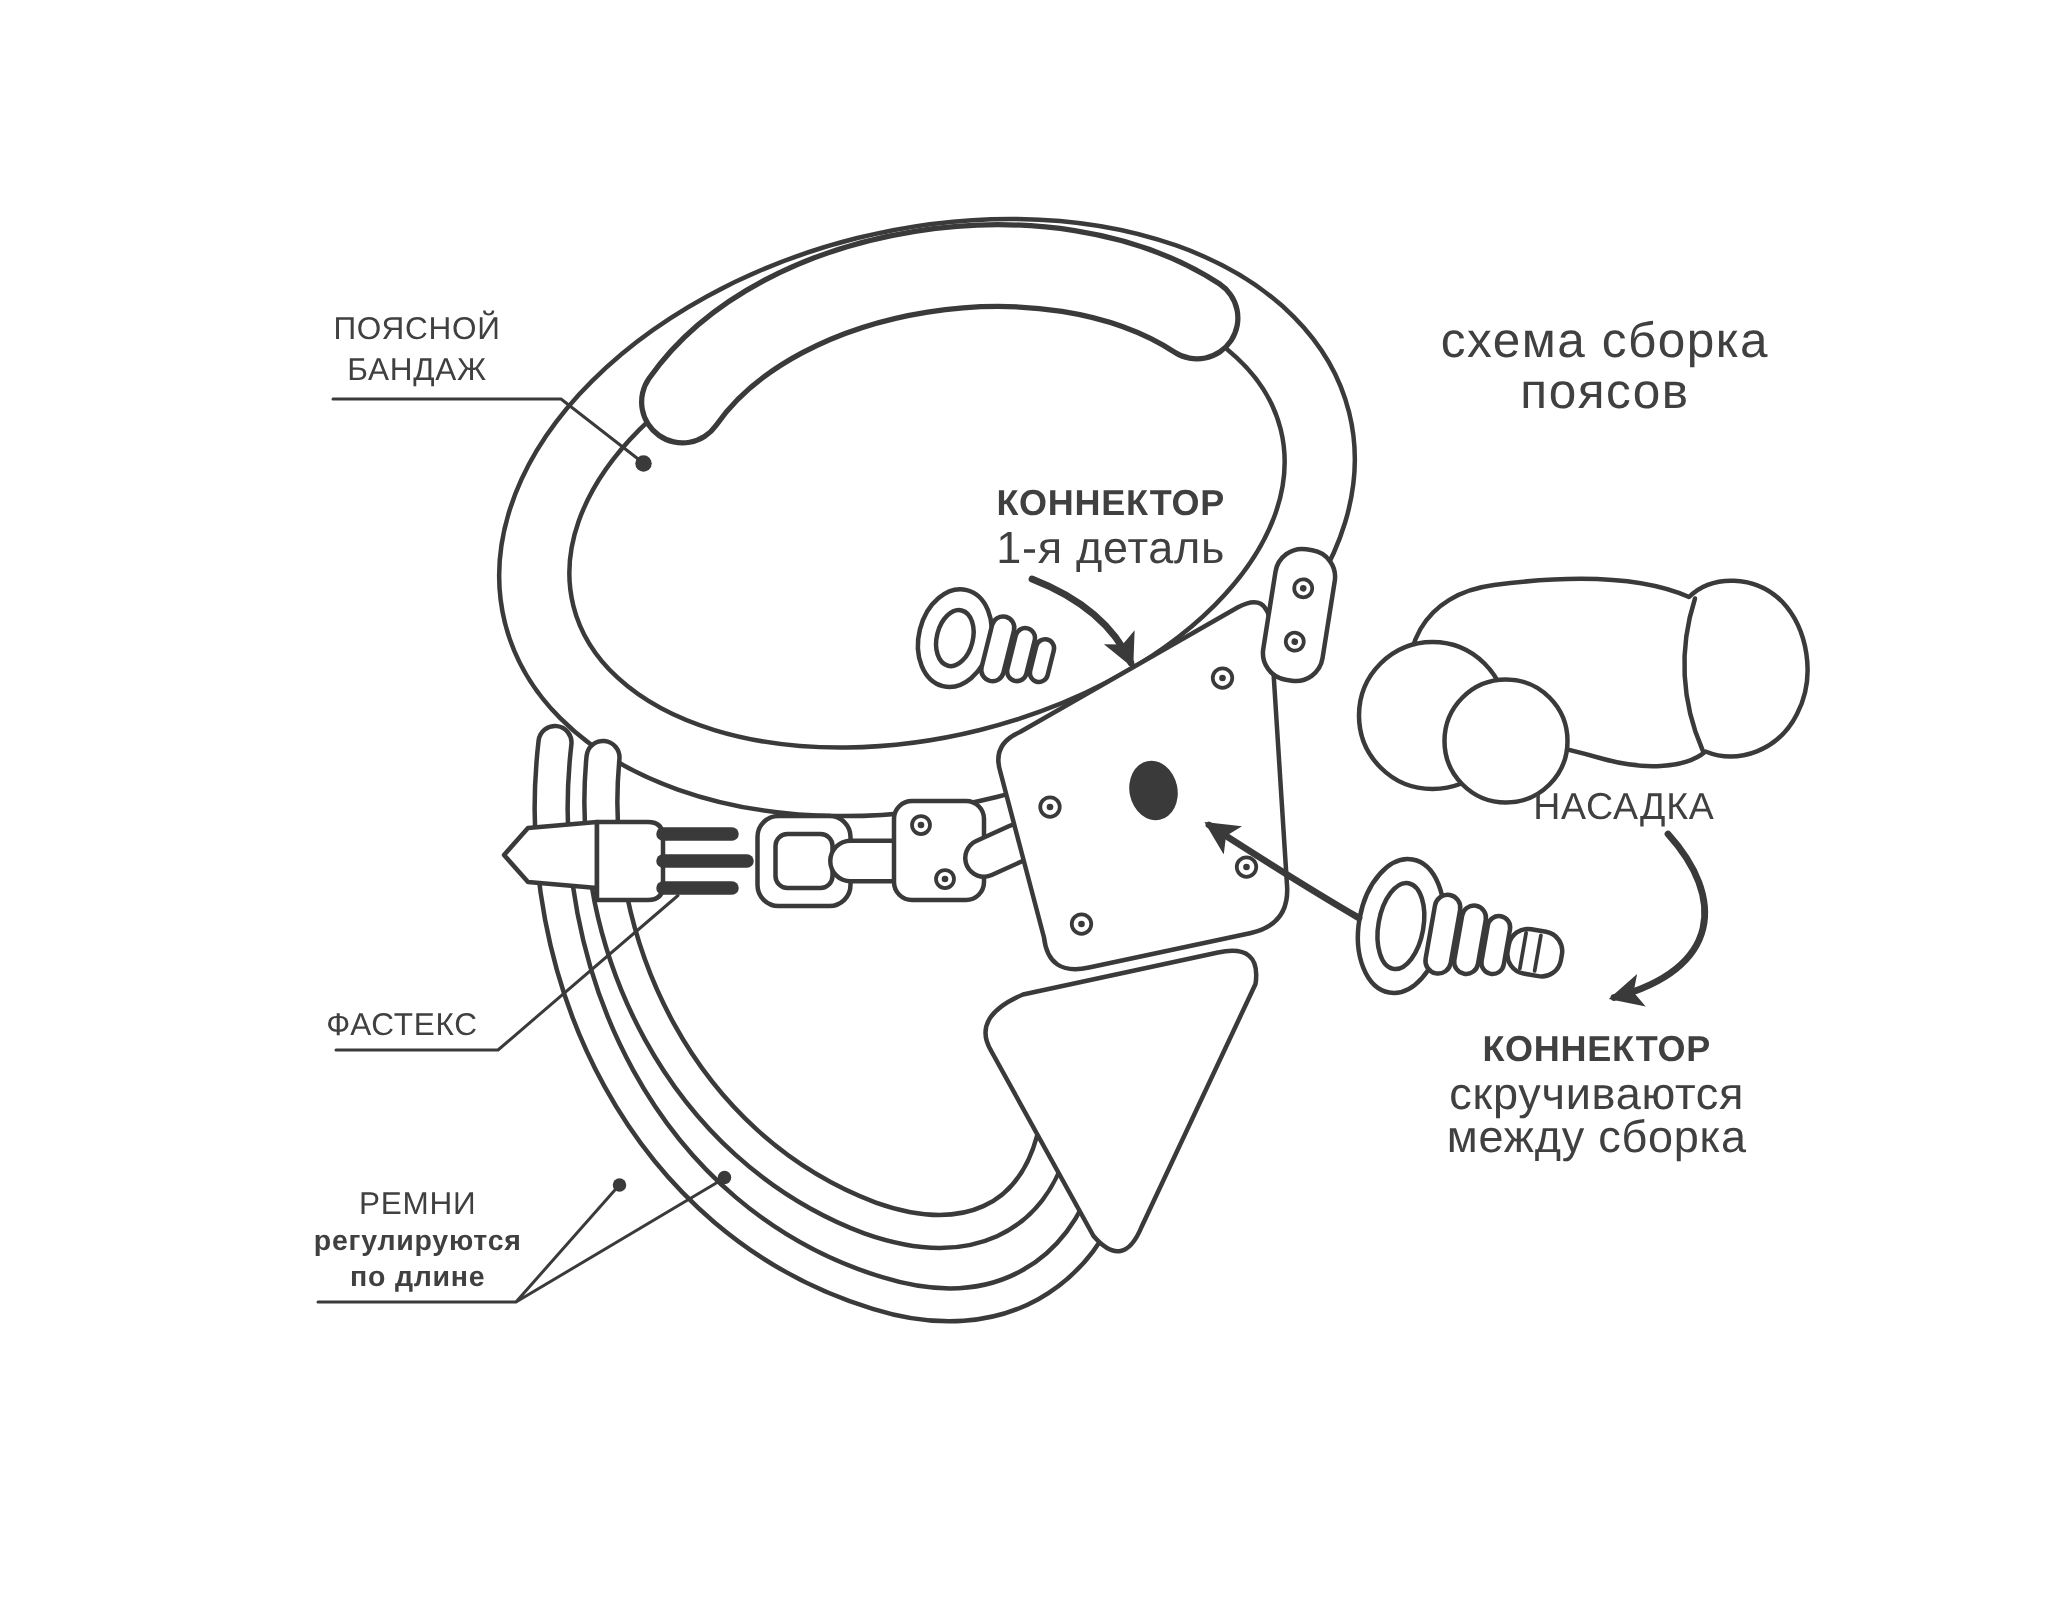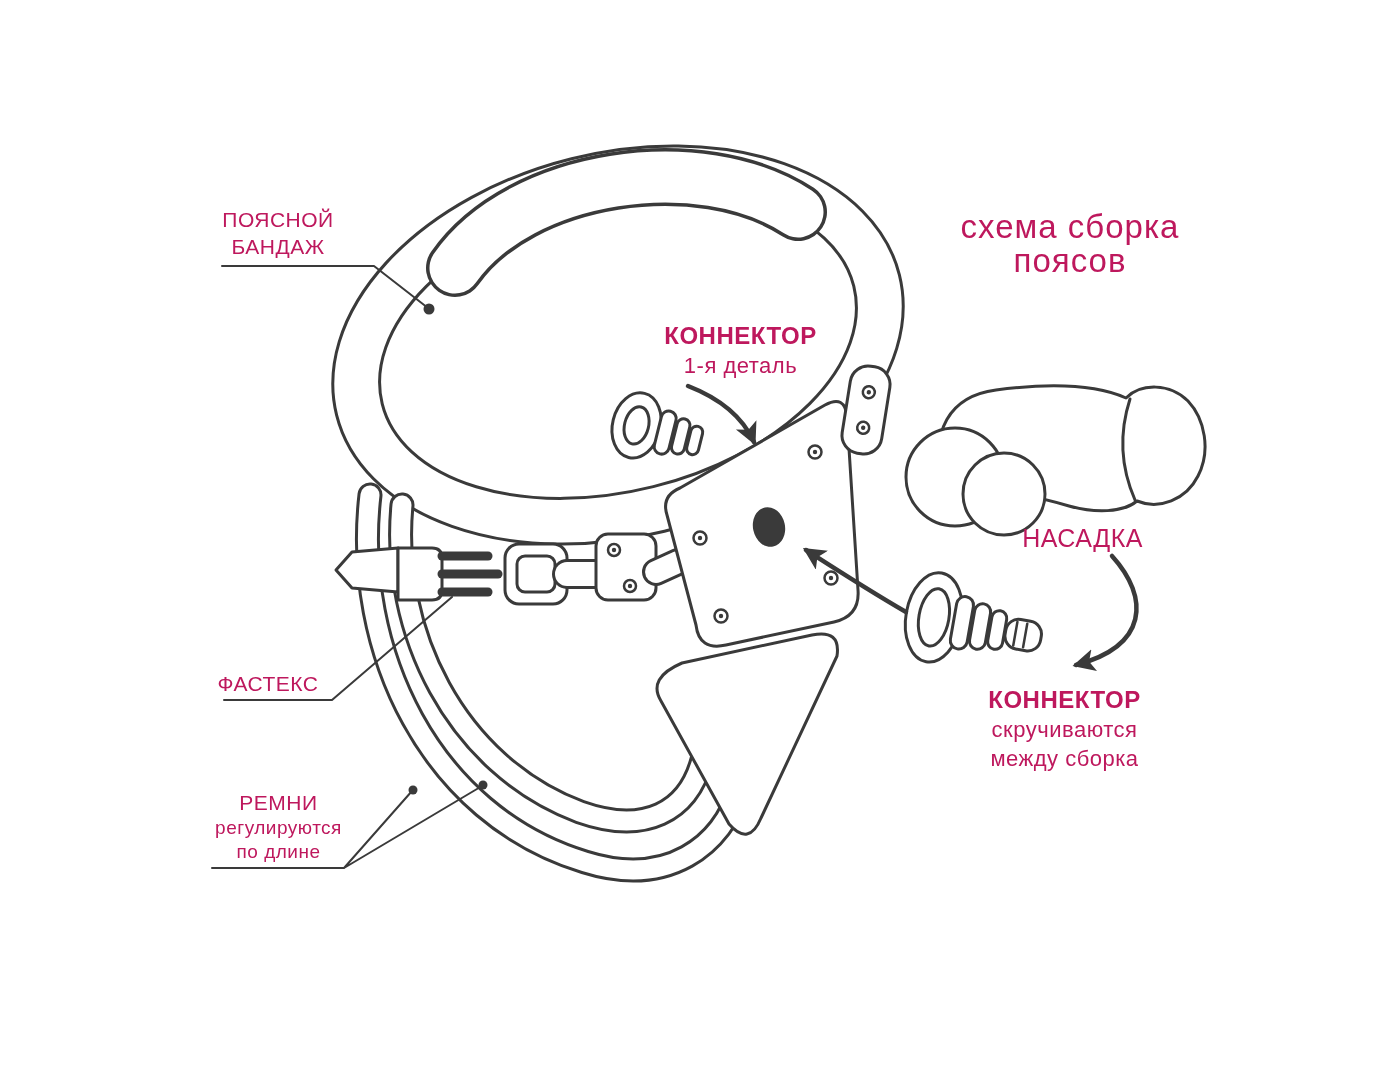--- a/index.html
+++ b/index.html
@@ -1,25 +1,25 @@
 <!DOCTYPE html>
 <html><head>
 <meta charset="utf-8">
 <style>
   html,body{margin:0;padding:0;background:#fff;}
   .stage{
     position:relative;width:1376px;height:1080px;background:#ffffff;
-    font-family:"Liberation Sans",sans-serif;color:#be185d;overflow:hidden;
+    font-family:"Liberation Sans",sans-serif;color:#404040;overflow:hidden;
   }
   .stage svg{position:absolute;left:0;top:0;}
   .label{position:absolute;text-align:center;letter-spacing:.5px;}
   .lbl-sm{font-size:21px;line-height:27px;}
-  .lbl-note{font-size:19px;line-height:24px;}
+  .lbl-note{font-size:19px;line-height:24px;font-weight:bold;}
   .lbl-bold{font-size:24px;font-weight:700;line-height:31px;letter-spacing:.5px;}
-  .lbl-detail{font-size:22px;line-height:29px;}
+  .lbl-detail{font-size:30px;line-height:29px;}
   .title-line{font-size:33px;line-height:34px;letter-spacing:1px;}
   .title-big{font-size:41px;line-height:50px;letter-spacing:2px;font-weight:400;}
   .nasadka-txt{font-size:25px;font-weight:400;letter-spacing:.5px;text-align:right;}
   .waist{left:198px;top:206px;width:160px;}
   .title{left:930px;top:210px;width:280px;}
   .conn1{left:638px;top:320px;width:205px;}
   .nasadka{left:978px;top:524px;width:165px;}
   .conn2{left:952px;top:684px;width:225px;}
   .fastex{left:198px;top:670px;width:140px;}
   .remni{left:196px;top:789px;width:165px;}

